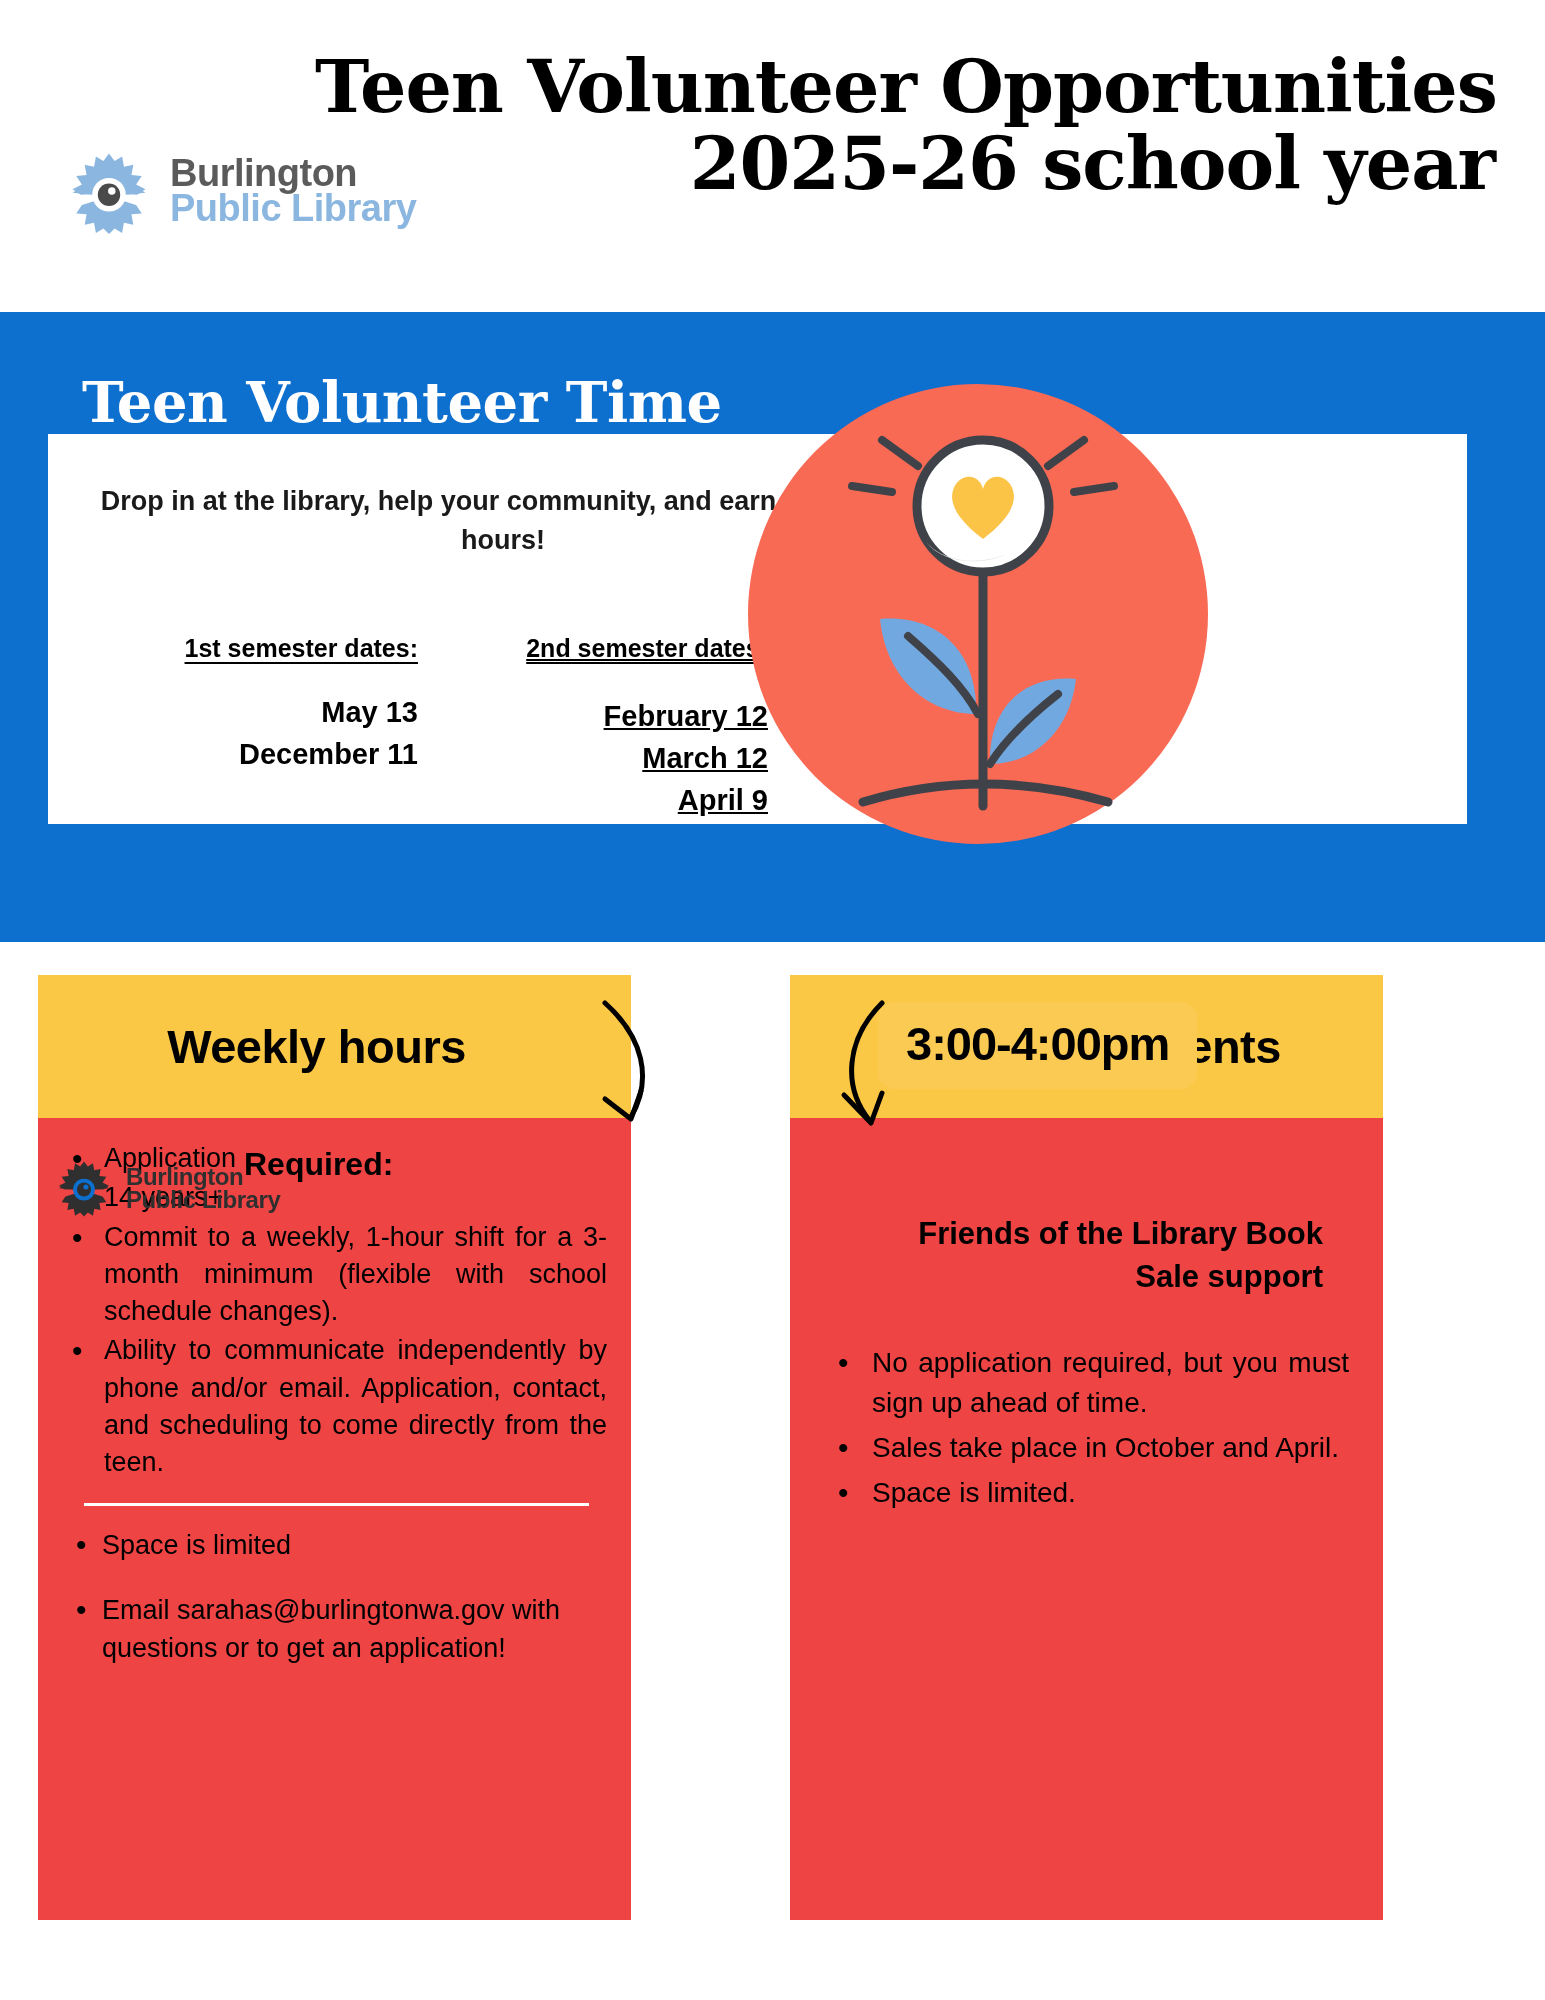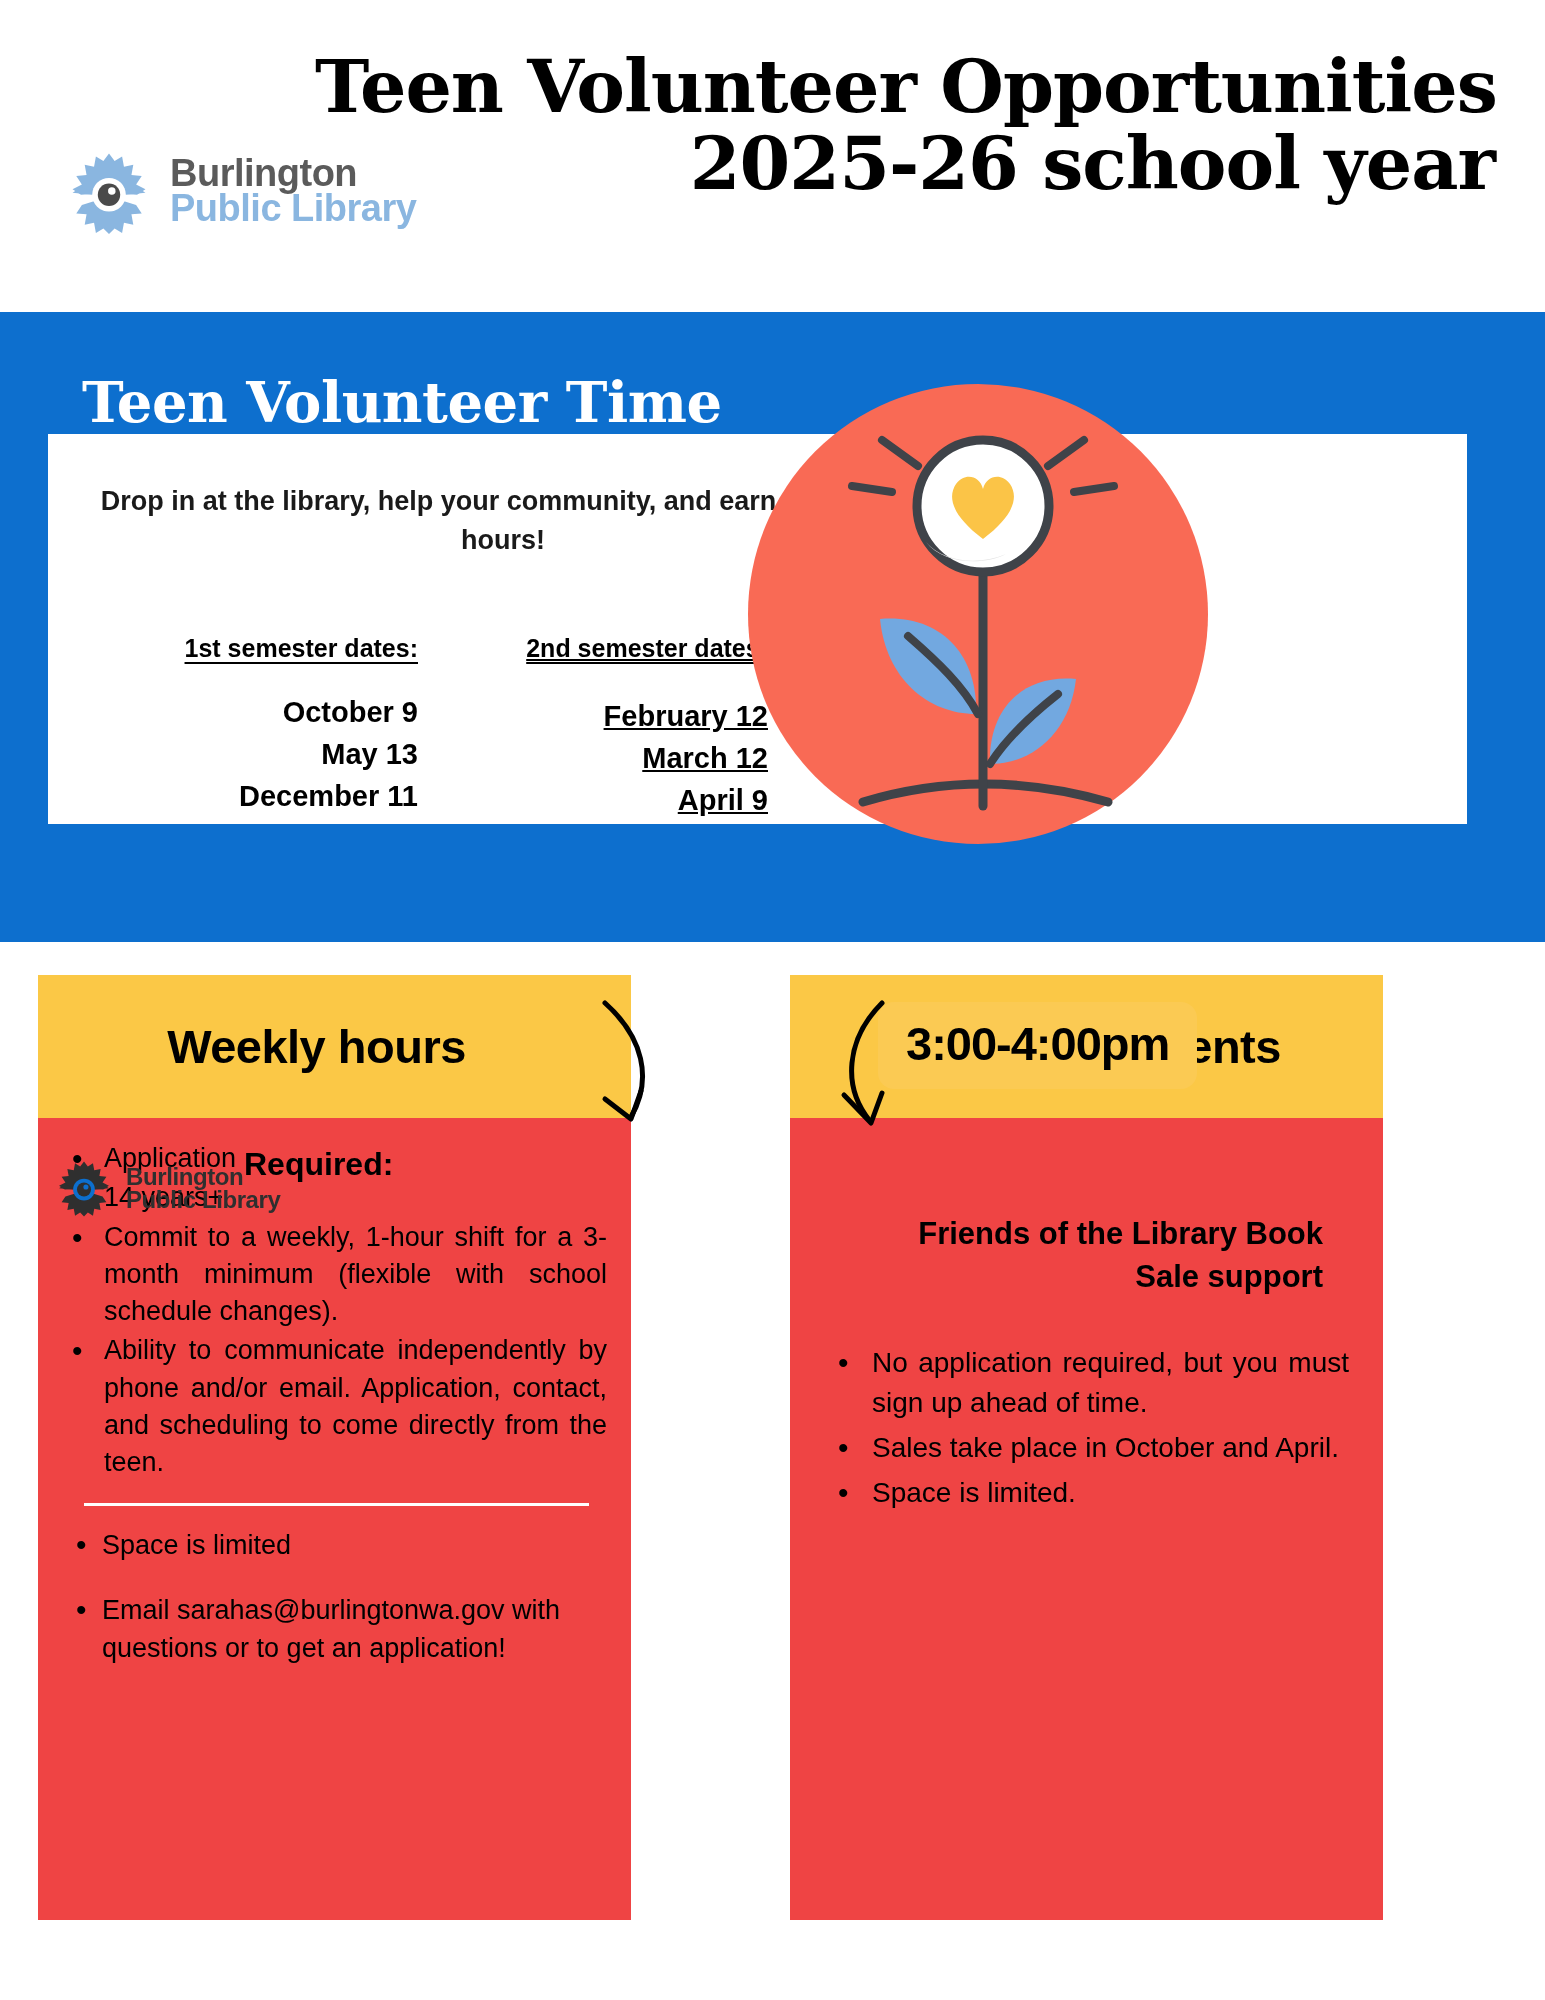--- a/index.html
+++ b/index.html
@@ -344,21 +344,20 @@
   <div class="blue-band">
 
     <div class="band-title">Teen Volunteer Time</div>
 
     <div class="white-card">
 
       <div class="card-intro">Drop in at the library, help your community, and earn volunteer hours!</div>
 
       <div class="sem-col left">
         <div class="sem-head">1st semester dates:</div>
-        <div class="sem-date">October 9</div>
         <div class="sem-date">May 13</div>
         <div class="sem-date">December 11</div>
       </div>
 
       <div class="sem-col right">
         <div class="sem-head">2nd semester dates:</div>
         <div class="sem-date">February 12</div>
         <div class="sem-date">March 12</div>
         <div class="sem-date">April 9</div>
       </div>

